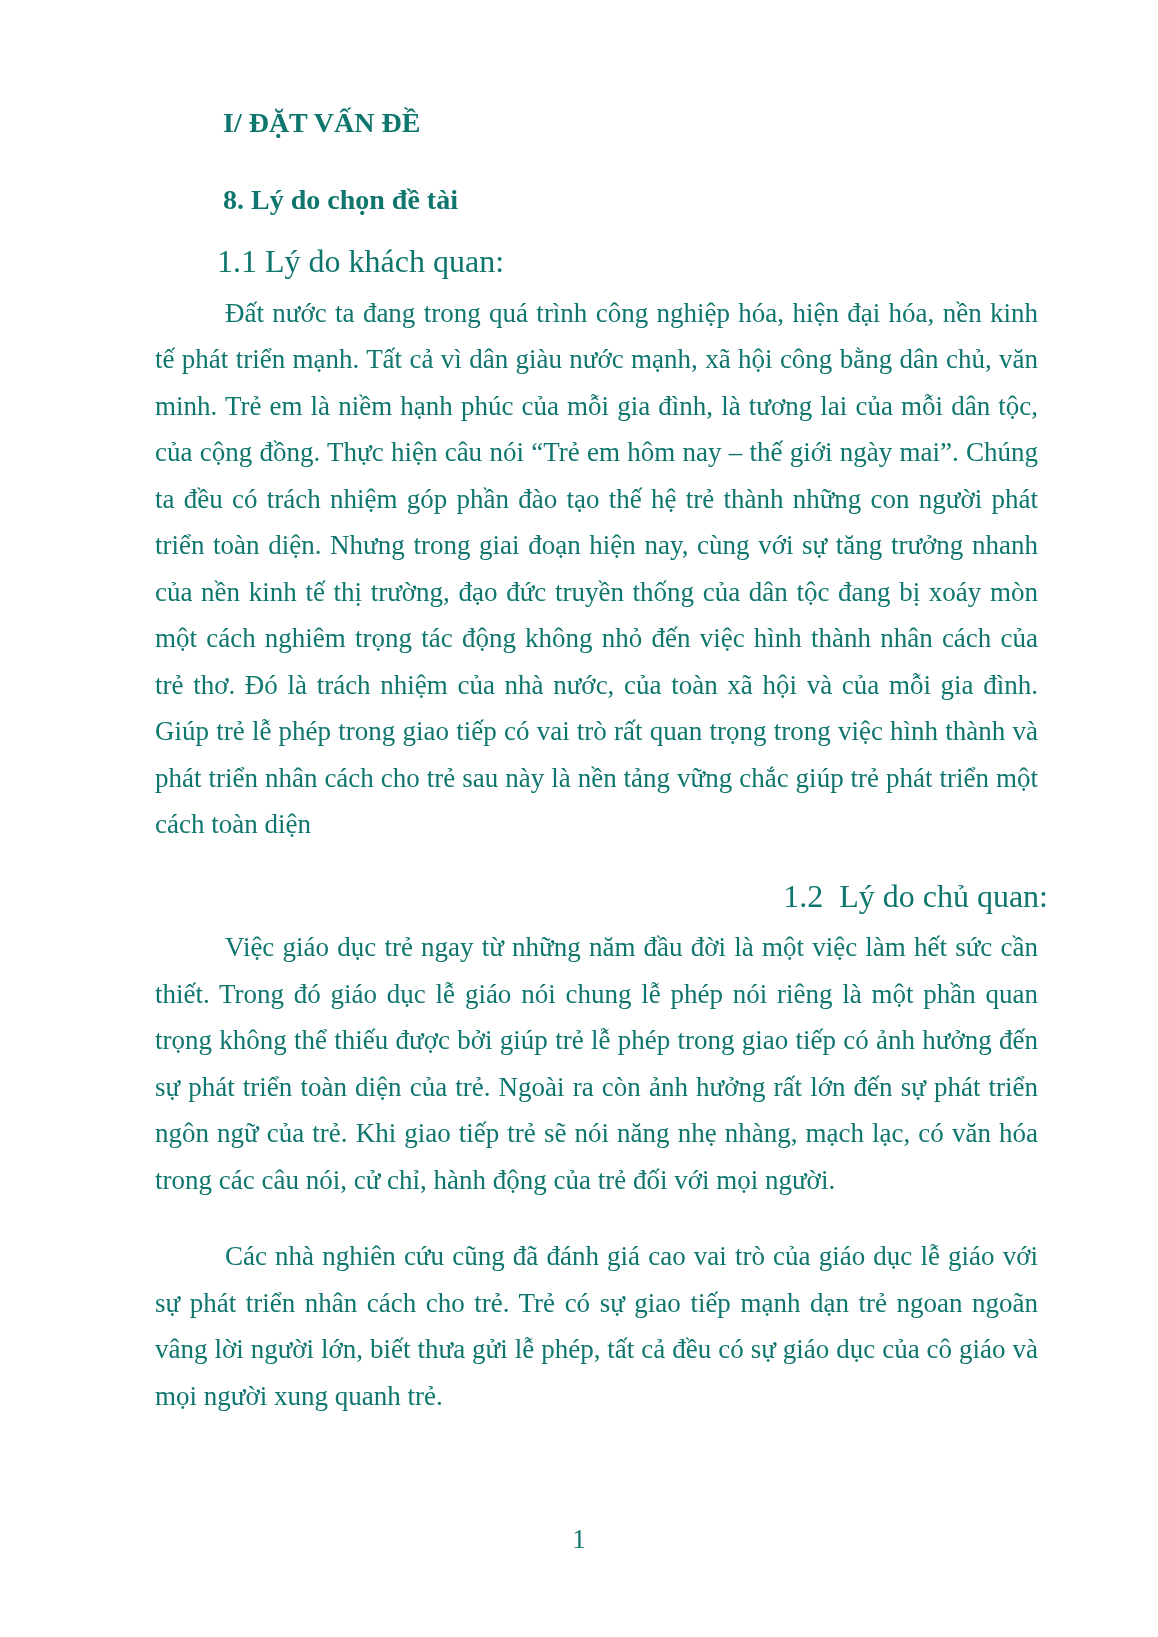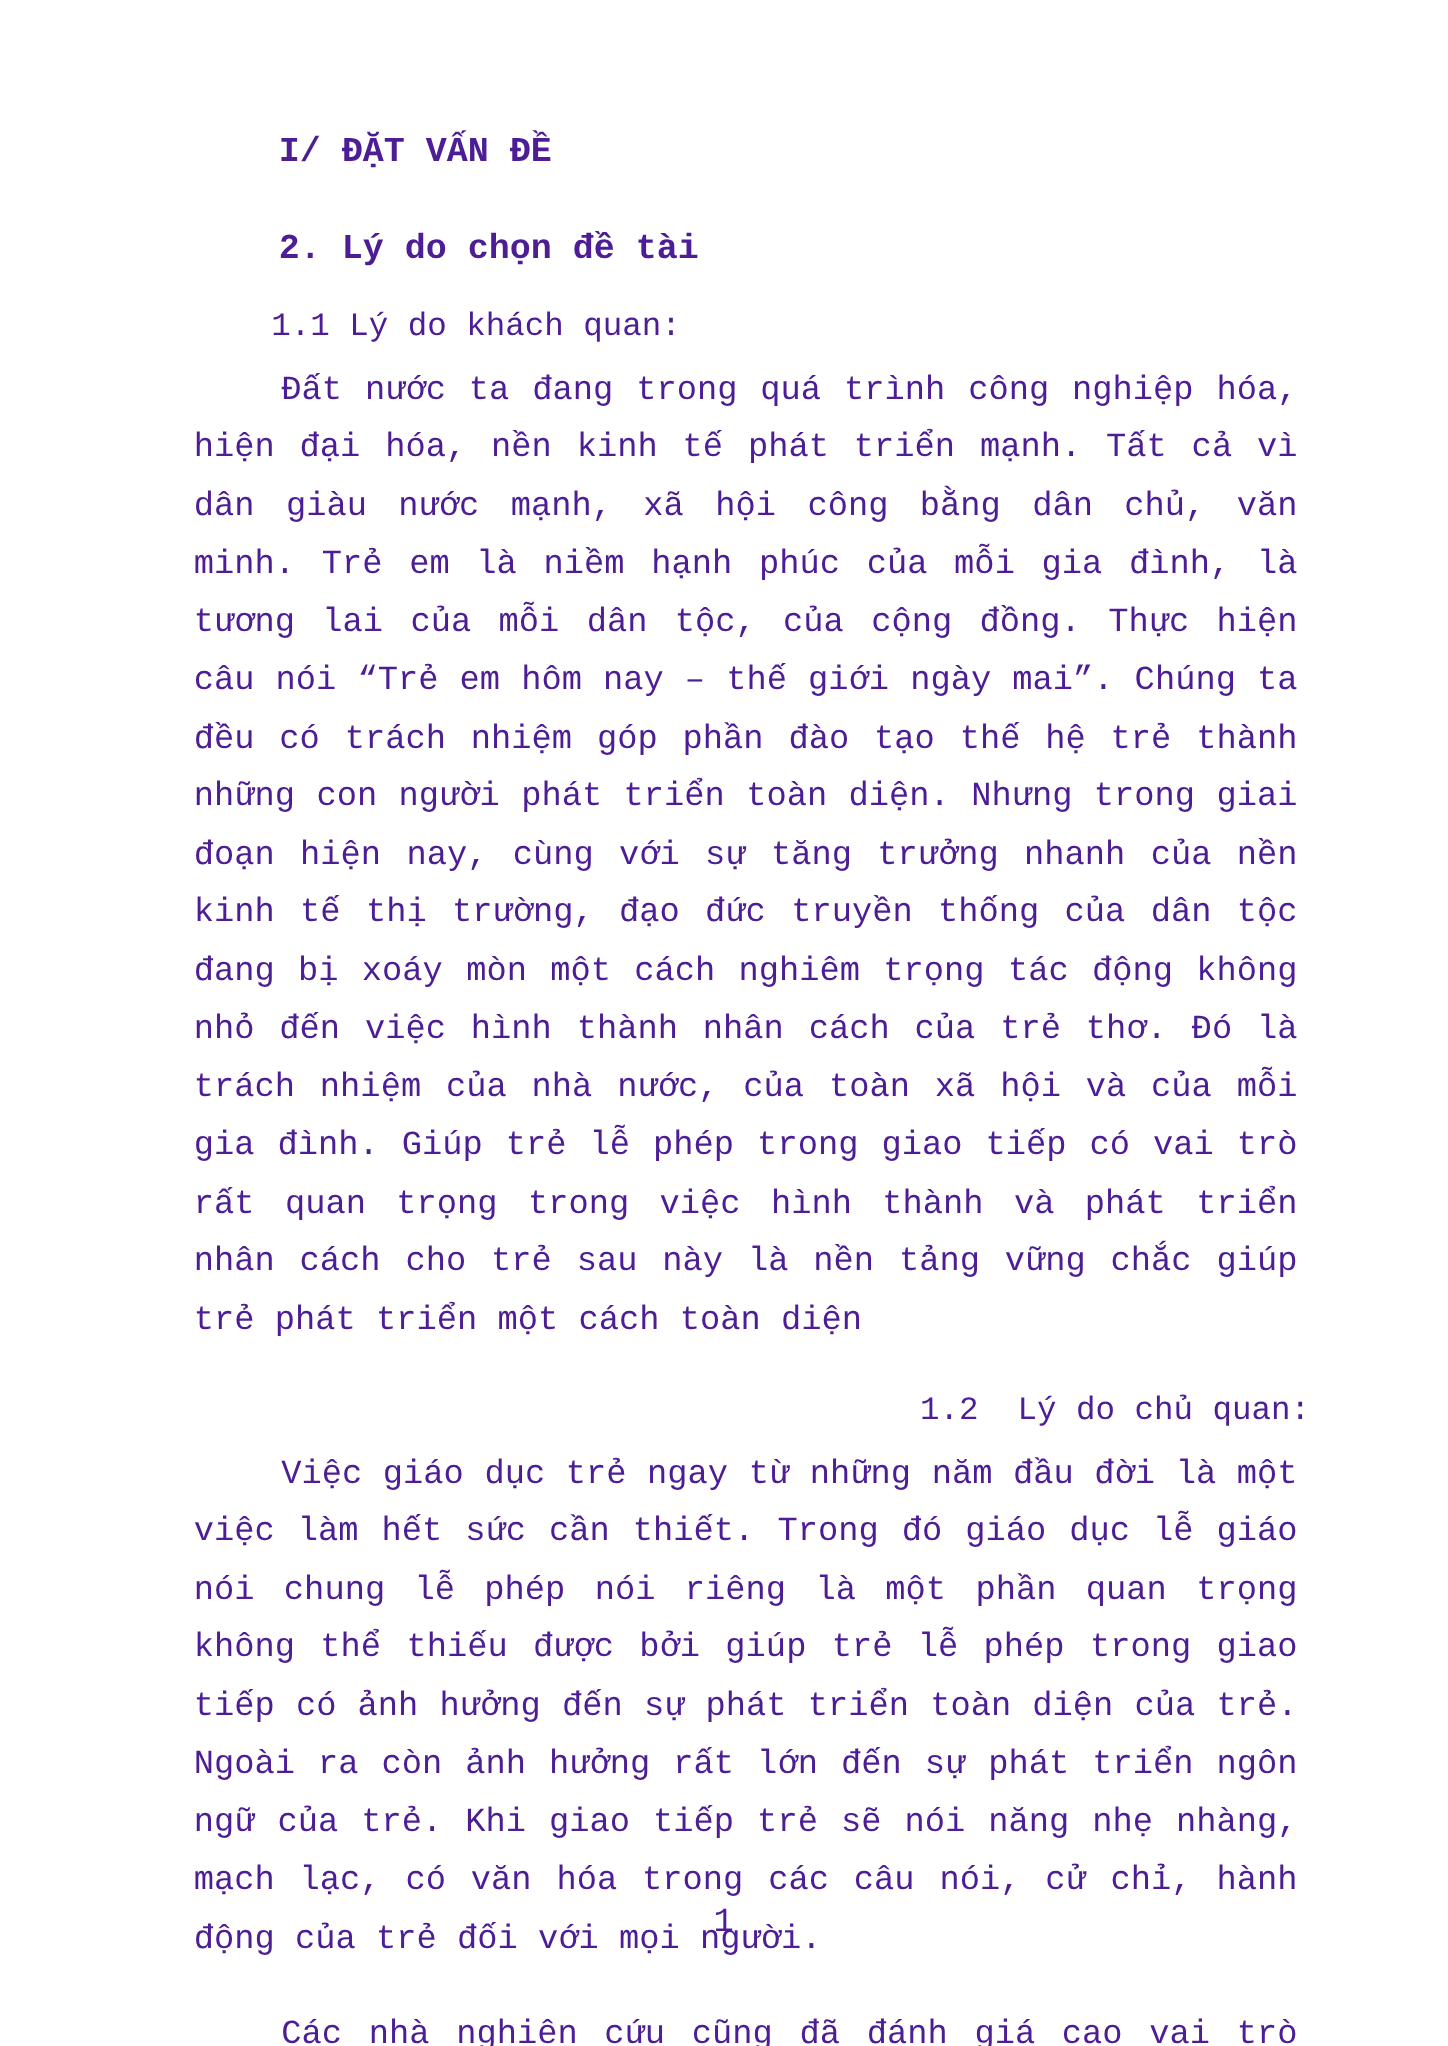--- a/index.html
+++ b/index.html
@@ -7,22 +7,22 @@
     margin: 0;
     padding: 0;
     background: #ffffff;
   }
   .page {
     position: relative;
     width: 1158px;
     height: 1637px;
     margin: 0 auto;
     background: #ffffff;
-    color: #4c1d95;
-    font-family: Liberation Mono, monospace;
+    color: #0f766e;
+    font-family: Liberation Serif, serif;
     font-size: 27px;
     line-height: 46.5px;
     overflow: hidden;
     box-sizing: border-box;
   }
   .content {
     padding: 100px 110px 0 155px;
   }
   .h-main {
     font-size: 28px;
@@ -30,21 +30,21 @@
     margin: 0 0 0 68px;
     white-space: pre-wrap;
   }
   .h-section {
     font-size: 28px;
     font-weight: bold;
     margin: 30px 0 0 68px;
     white-space: pre-wrap;
   }
   .h-sub {
-    font-size: 26px;
+    font-size: 32px;
     font-weight: normal;
     margin: 15px 0 0 62px;
     white-space: pre-wrap;
   }
   .h-sub.sub2 {
     margin-top: 25px;
     margin-left: 75px;
     text-align: right;
   }
   p.body-para {
@@ -66,21 +66,21 @@
   }
 </style>
 </head>
 <body>
 
 <div class="page">
   <div class="content">
 
     <div class="h-main">I/ ĐẶT VẤN ĐỀ</div>
 
-    <div class="h-section">2. Lý do chọn đề tài</div>
+    <div class="h-section">8. Lý do chọn đề tài</div>
 
     <div class="h-sub">1.1 Lý do khách quan:</div>
 
     <p class="body-para">Đất nước ta đang trong quá trình công nghiệp hóa, hiện đại hóa, nền kinh tế phát triển mạnh. Tất cả vì dân giàu nước mạnh, xã hội công bằng dân chủ, văn minh. Trẻ em là niềm hạnh phúc của mỗi gia đình, là tương lai của mỗi dân tộc, của cộng đồng. Thực hiện câu nói “Trẻ em hôm nay – thế giới ngày mai”. Chúng ta đều có trách nhiệm góp phần đào tạo thế hệ trẻ thành những con người phát triển toàn diện. Nhưng trong giai đoạn hiện nay, cùng với sự tăng trưởng nhanh của nền kinh tế thị trường, đạo đức truyền thống của dân tộc đang bị xoáy mòn một cách nghiêm trọng tác động không nhỏ đến việc hình thành nhân cách của trẻ thơ. Đó là trách nhiệm của nhà nước, của toàn xã hội và của mỗi gia đình. Giúp trẻ lễ phép trong giao tiếp có vai trò rất quan trọng trong việc hình thành và phát triển nhân cách cho trẻ sau này là nền tảng vững chắc giúp trẻ phát triển một cách toàn diện</p>
 
     <div class="h-sub sub2">1.2  Lý do chủ quan:</div>
 
     <p class="body-para">Việc giáo dục trẻ ngay từ những năm đầu đời là một việc làm hết sức cần thiết. Trong đó giáo dục lễ giáo nói chung lễ phép nói riêng là một phần quan trọng không thể thiếu được bởi giúp trẻ lễ phép trong giao tiếp có ảnh hưởng đến sự phát triển toàn diện của trẻ. Ngoài ra còn ảnh hưởng rất lớn đến sự phát triển ngôn ngữ của trẻ. Khi giao tiếp trẻ sẽ nói năng nhẹ nhàng, mạch lạc, có văn hóa trong các câu nói, cử chỉ, hành động của trẻ đối với mọi người.</p>
 
     <p class="body-para para3">Các nhà nghiên cứu cũng đã đánh giá cao vai trò của giáo dục lễ giáo với sự phát triển nhân cách cho trẻ. Trẻ có sự giao tiếp mạnh dạn trẻ ngoan ngoãn vâng lời người lớn, biết thưa gửi lễ phép, tất cả đều có sự giáo dục của cô giáo và mọi người xung quanh trẻ.</p>

